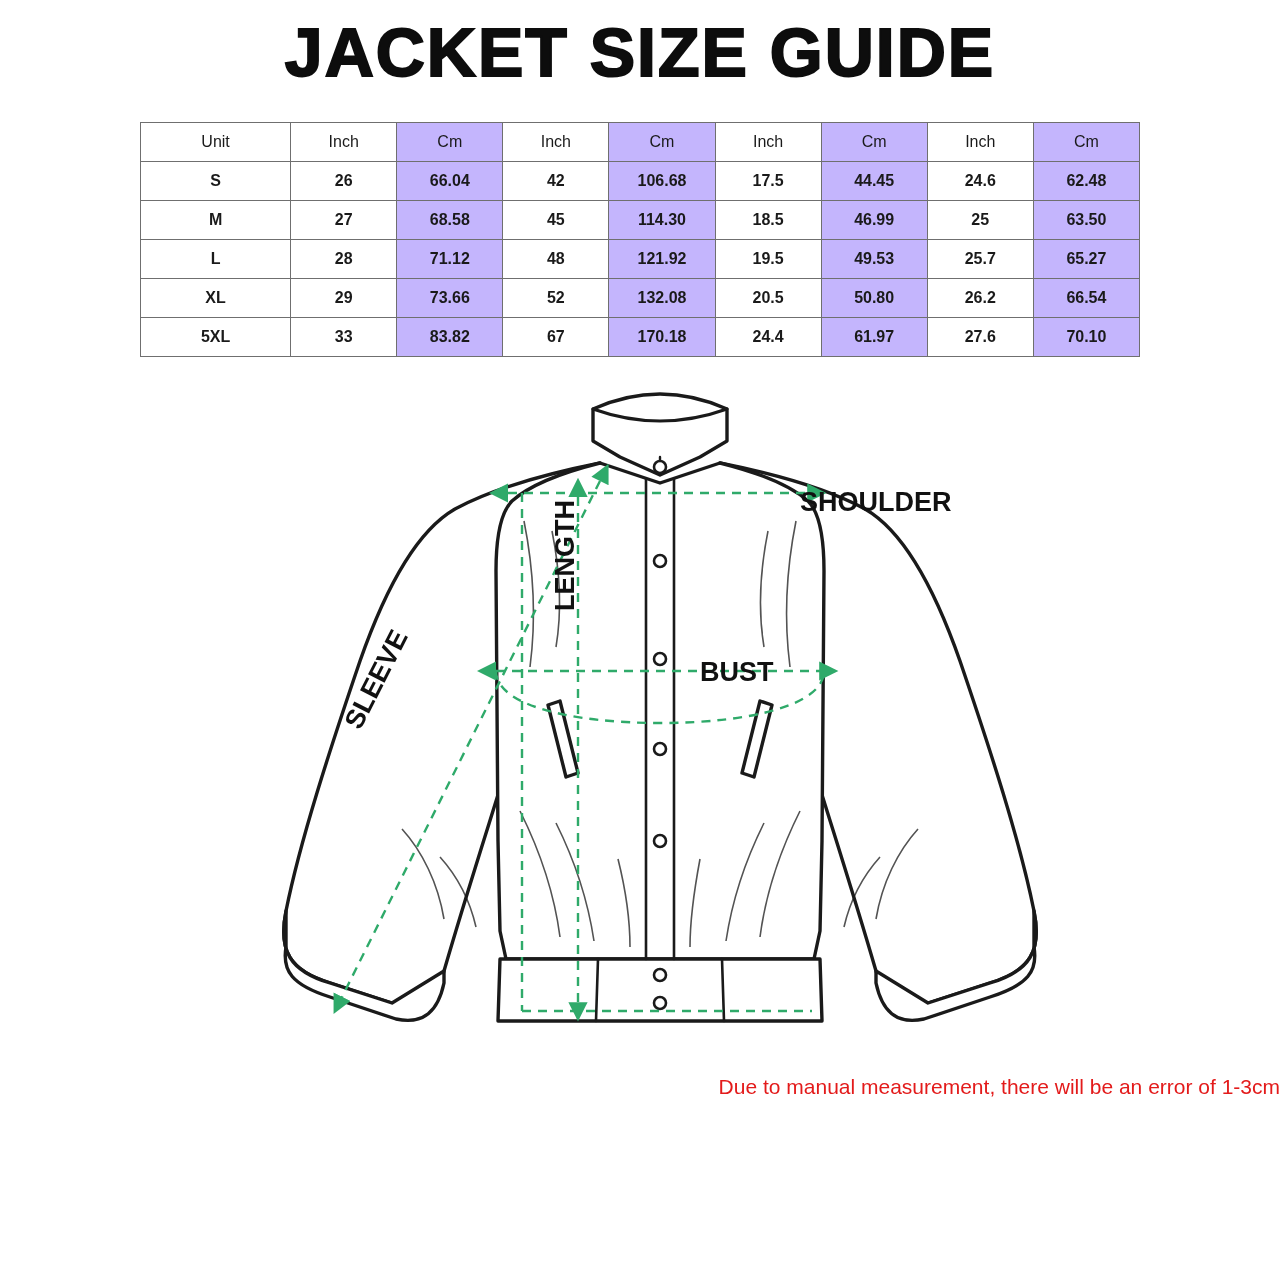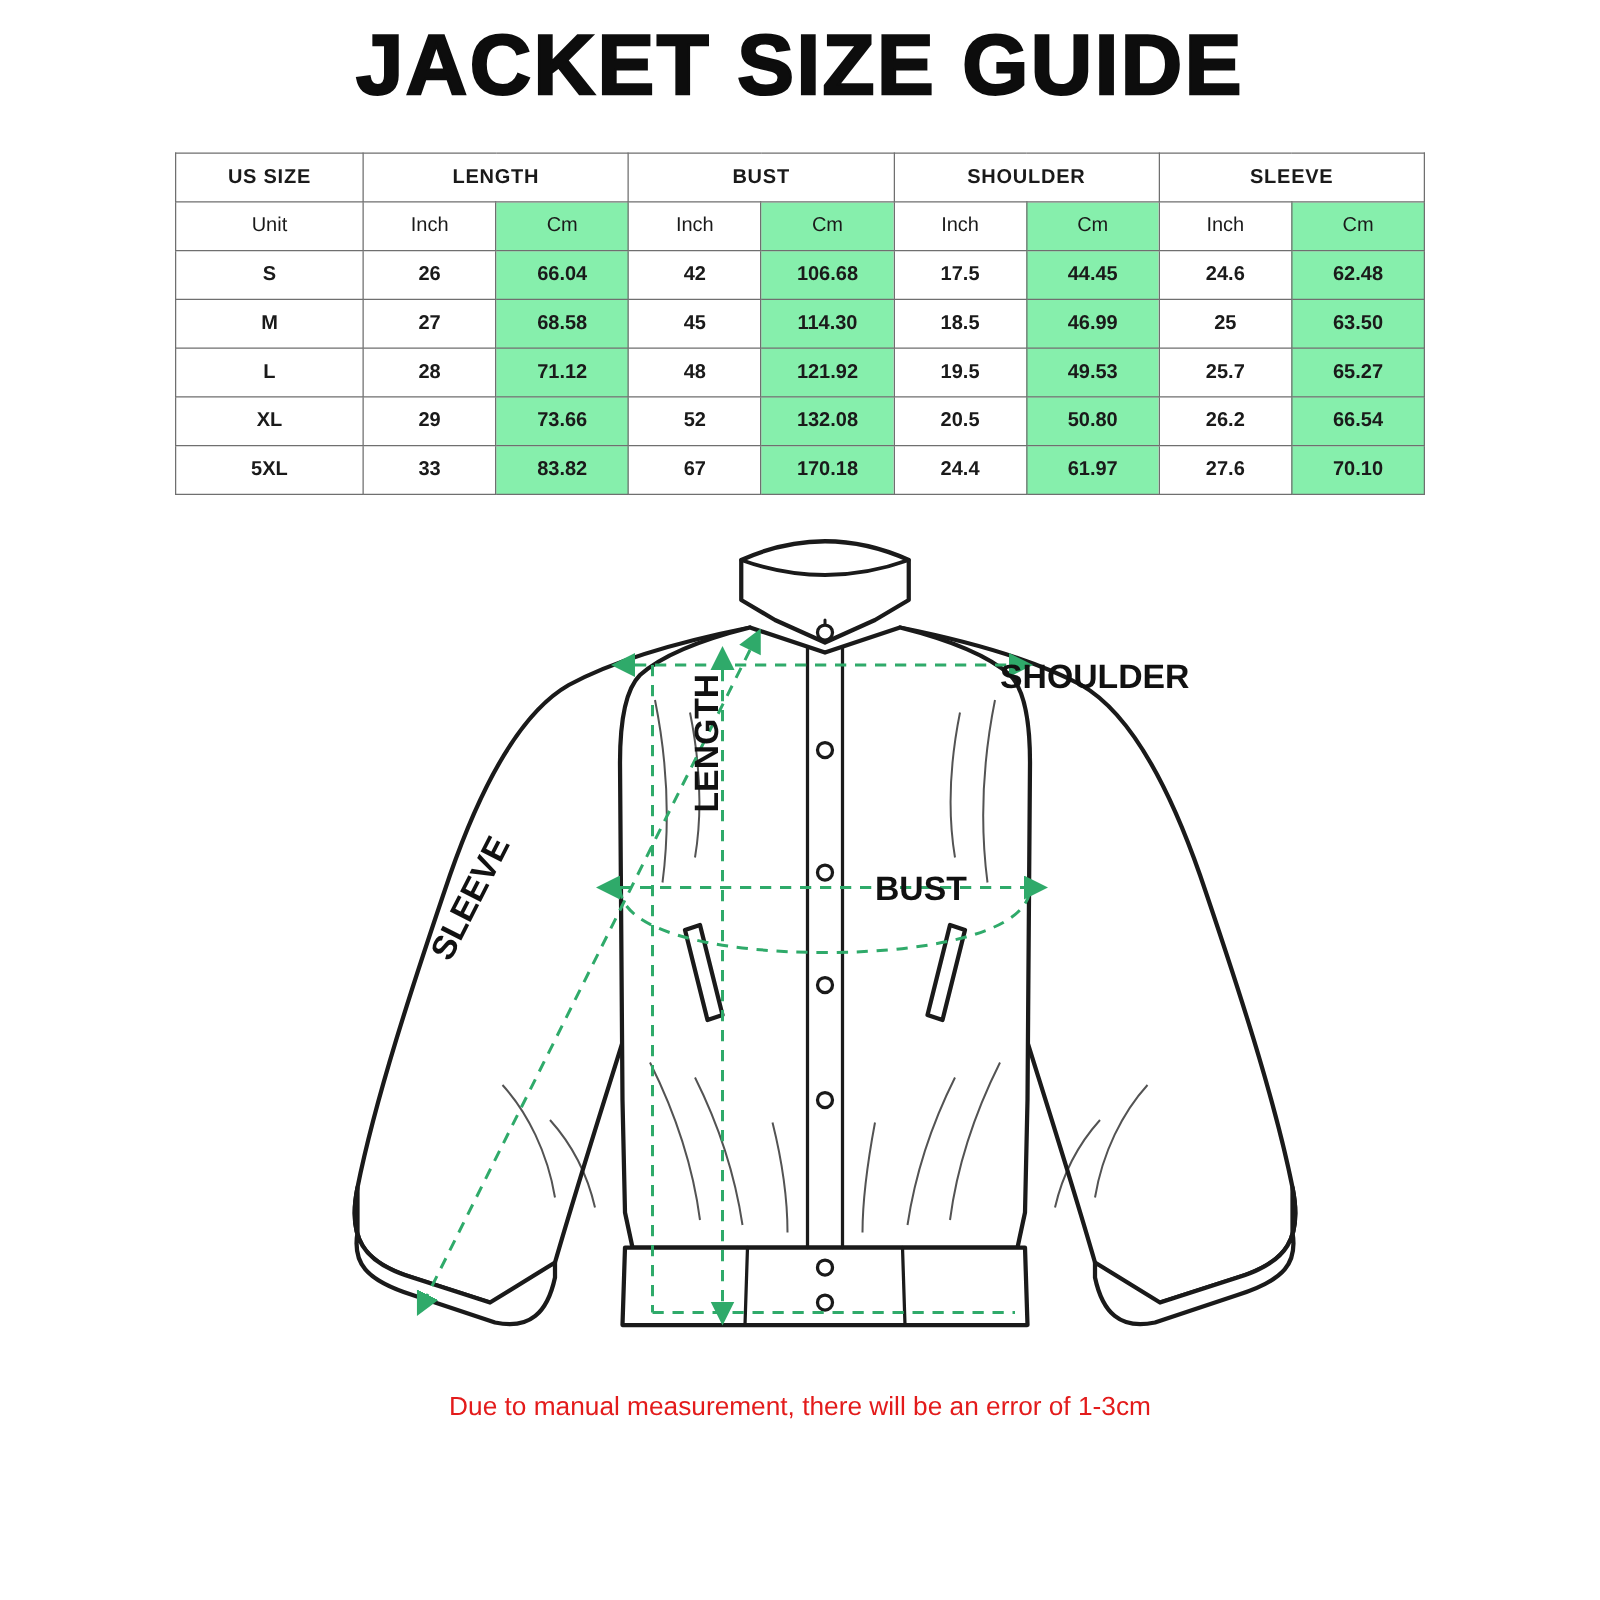--- a/index.html
+++ b/index.html
@@ -47,38 +47,38 @@
     font-weight: bold;
     height: 38px;
     padding: 0 2px;
     color: #1a1a1a;
     background: #ffffff;
   }
   table.size-table th {
     letter-spacing: 0.6px;
   }
   table.size-table td.alt {
-    background: #86efac;
+    background: #c4b5fd;
   }
   .col-size { width: 150px; }
   .col-in { width: 106px; }
   .col-cm { width: 106px; }
   tr.unit-row td { font-weight: normal; }
 
   
   .illus {
     position: relative;
     width: 1280px;
     height: 700px;
     margin-top: 14px;
   }
   .illus svg { display: block; }
 
   .note {
-    text-align: center;
+    text-align: right;
     color: #e31b1b;
     font-size: 21px;
     margin-top: 4px;
     font-family: "Liberation Sans", sans-serif;
   }
 
   .lbl {
     font-family: "Liberation Sans", sans-serif;
     font-weight: bold;
     fill: #111111;
@@ -96,27 +96,20 @@
         <col class="col-in">
         <col class="col-cm">
       <col class="col-in">
         <col class="col-cm">
       <col class="col-in">
         <col class="col-cm">
       <col class="col-in">
         <col class="col-cm">
     </colgroup>
     <thead>
-      <tr>
-        <th>US SIZE</th>
-        <th colspan="2">LENGTH</th>
-        <th colspan="2">BUST</th>
-        <th colspan="2">SHOULDER</th>
-        <th colspan="2">SLEEVE</th>
-      </tr>
       <tr class="unit-row">
         <td>Unit</td>
         <td>Inch</td>
         <td class="alt">Cm</td>
         <td>Inch</td>
         <td class="alt">Cm</td>
         <td>Inch</td>
         <td class="alt">Cm</td>
         <td>Inch</td>
         <td class="alt">Cm</td>

